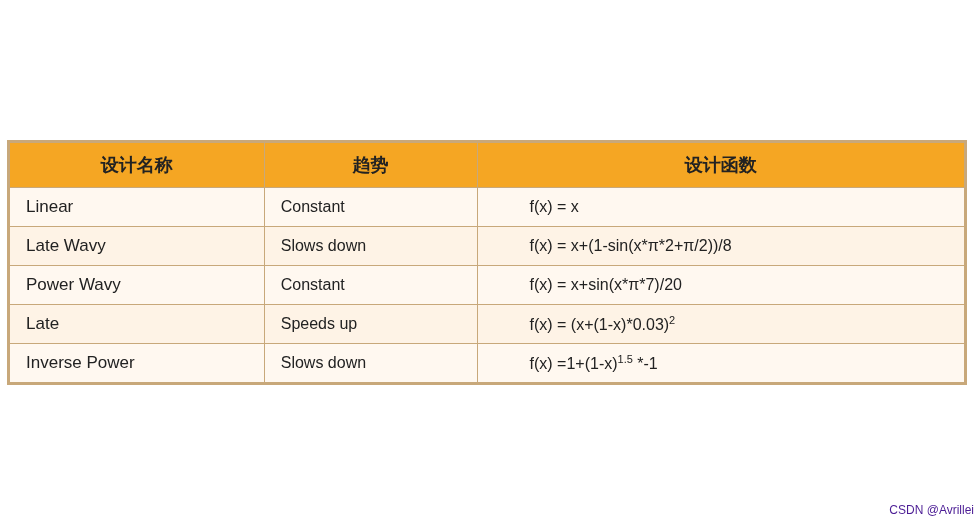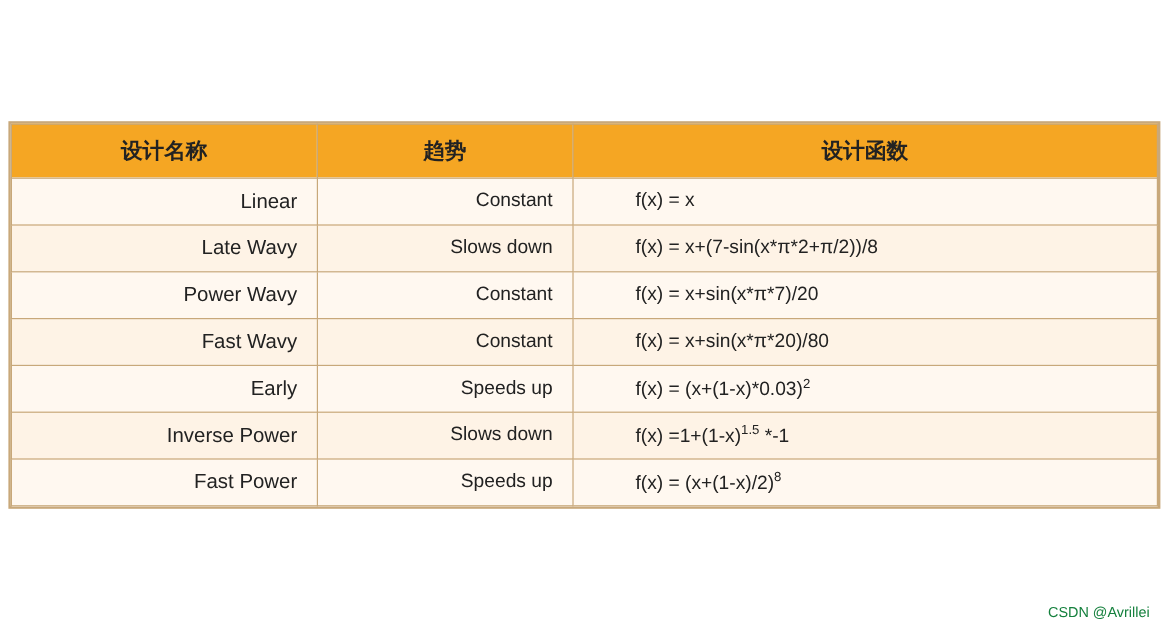--- a/index.html
+++ b/index.html
@@ -45,41 +45,41 @@
       background-color: #fff8f0;
     }
 
     tbody tr:nth-child(even) {
       background-color: #fef3e6;
     }
 
     tbody tr td {
       border: 1.5px solid #c8a87a;
       padding: 9px 16px;
-      text-align: right;
+      text-align: left;
       font-size: 16px;
       color: #222;
     }
 
     tbody tr td:first-child {
       font-size: 17px;
     }
 
     tbody tr td:last-child {
       text-align: left;
       padding-left: 52px;
       font-size: 16px;
     }
 
     .watermark {
       position: absolute;
       bottom: 8px;
-      right: 16px;
+      right: 0;
       font-size: 12px;
-      color: #15803d;
+      color: #4c1d95;
     }
 
     sup {
       font-size: 11px;
       vertical-align: super;
     }
   </style>
 </head>
 <body>
 
@@ -94,44 +94,34 @@
     </thead>
     <tbody id="table-body">
     <tr>
           <td>Linear</td>
           <td>Constant</td>
           <td>f(x) = x</td>
         </tr>
         <tr>
           <td>Late Wavy</td>
           <td>Slows down</td>
-          <td>f(x) = x+(7-sin(x*π*2+π/2))/8</td>
+          <td>f(x) = x+(1-sin(x*π*2+π/2))/8</td>
         </tr>
         <tr>
           <td>Power Wavy</td>
           <td>Constant</td>
           <td>f(x) = x+sin(x*π*7)/20</td>
         </tr>
         <tr>
-          <td>Fast Wavy</td>
-          <td>Constant</td>
-          <td>f(x) = x+sin(x*π*20)/80</td>
-        </tr>
-        <tr>
-          <td>Early</td>
+          <td>Late</td>
           <td>Speeds up</td>
           <td>f(x) = (x+(1-x)*0.03)<sup>2</sup></td>
         </tr>
         <tr>
           <td>Inverse Power</td>
           <td>Slows down</td>
           <td>f(x) =1+(1-x)<sup>1.5</sup> *-1</td>
         </tr>
-        <tr>
-          <td>Fast Power</td>
-          <td>Speeds up</td>
-          <td>f(x) = (x+(1-x)/2)<sup>8</sup></td>
-        </tr>
       </tbody>
   </table>
 </div>
 
 <div class="watermark">CSDN @Avrillei</div>
 
 </body></html>

